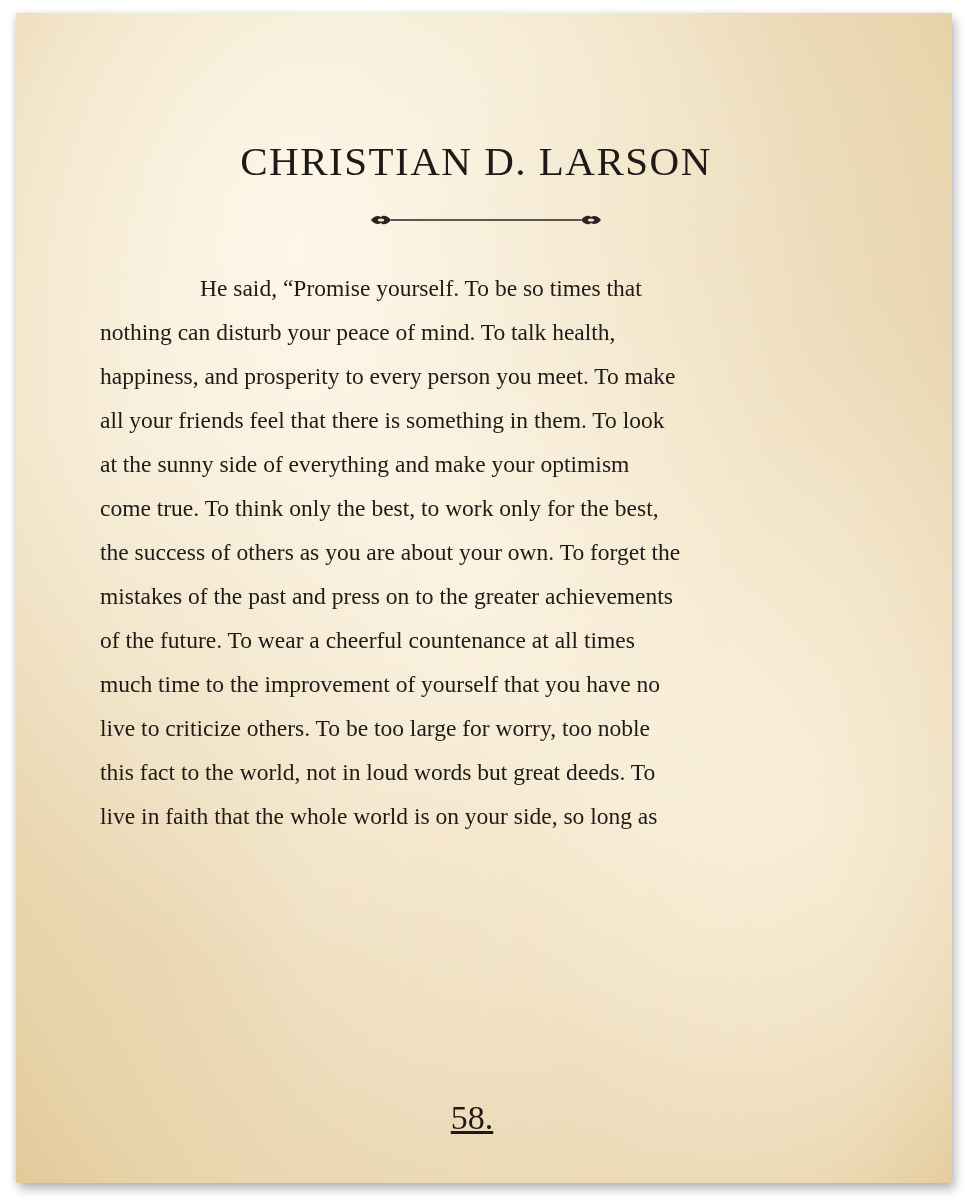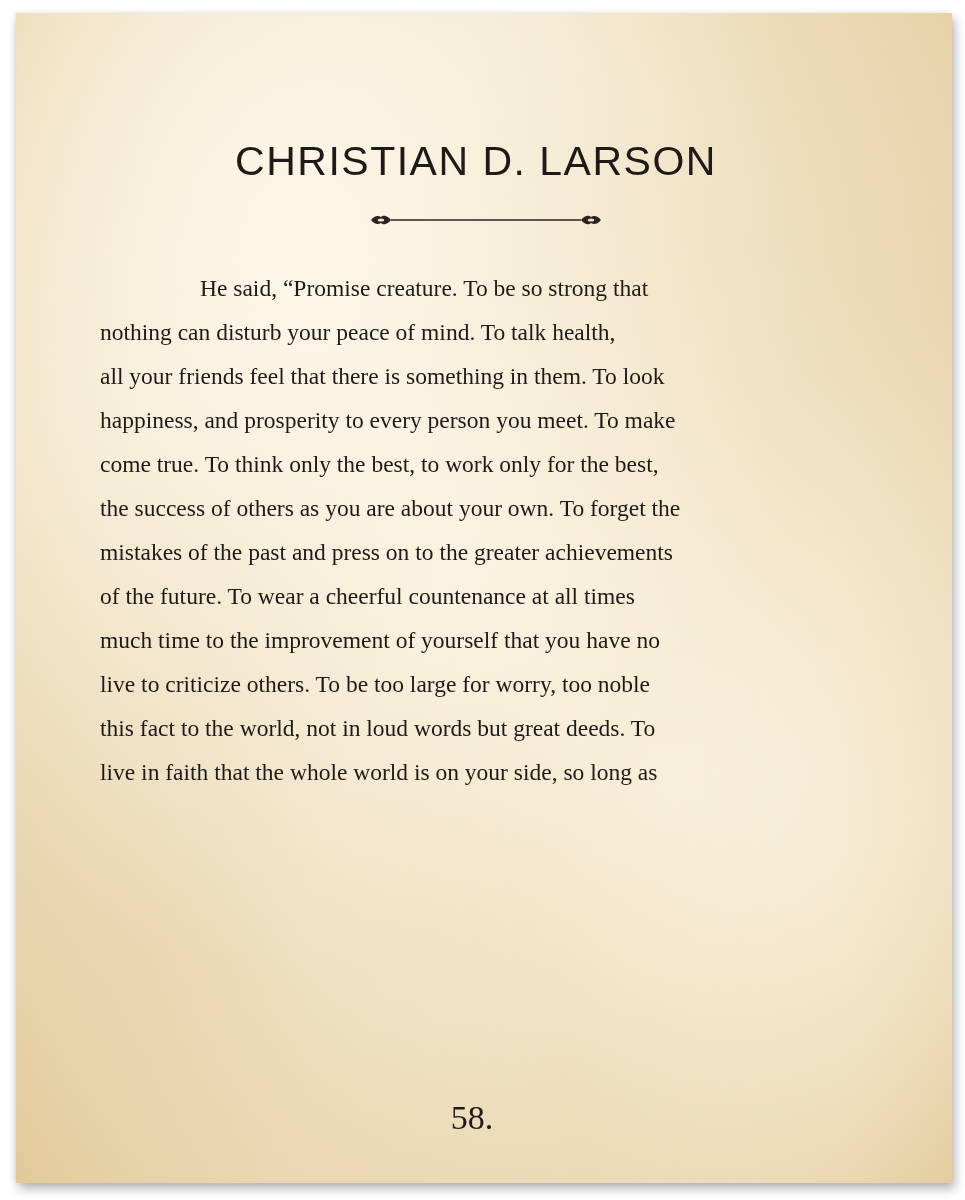--- a/index.html
+++ b/index.html
@@ -37,21 +37,21 @@
       radial-gradient(ellipse at 88% 30%, rgba(214,180,120,0.16) 0%, rgba(214,180,120,0) 40%),
       radial-gradient(ellipse at 60% 92%, rgba(214,180,120,0.18) 0%, rgba(214,180,120,0) 35%);
     pointer-events: none;
   }
   .title {
     position: absolute;
     left: 0;
     right: 0;
     top: 128px;
     text-align: center;
-    font-family: Liberation Sans, sans-serif;
+    font-family: Liberation Serif, serif;
     font-size: 41px;
     letter-spacing: 1.5px;
     color: #1f1a17;
     line-height: 1;
     margin-left: -16px;
   }
   .divider {
     position: absolute;
     left: 353px;
     top: 199px;
@@ -78,20 +78,21 @@
   .page-number {
     position: absolute;
     left: 0;
     right: 8px;
     top: 1086px;
     text-align: center;
     font-family: "Liberation Serif", "DejaVu Serif", serif;
     font-size: 34px;
     color: #1f1a17;
     margin-left: -16px;
+    text-decoration: underline;
   }
 </style>
 </head>
 <body>
 
 <div class="stage">
   <div class="paper">
 
     <div class="title">CHRISTIAN D. LARSON</div>
 
@@ -101,24 +102,25 @@
         <path d="M2 8 C5 4, 9 3, 12 5 C14 3, 18 3, 22 8 C18 13, 14 13, 12 11 C9 13, 5 12, 2 8 Z"></path>
         <path d="M232 8 C229 4, 225 3, 222 5 C220 3, 216 3, 212 8 C216 13, 220 13, 222 11 C225 13, 229 12, 232 8 Z"></path>
       </g>
       <g fill="#efe3c6">
         <ellipse cx="12" cy="8" rx="3.2" ry="1.6"></ellipse>
         <ellipse cx="222" cy="8" rx="3.2" ry="1.6"></ellipse>
       </g>
     </svg>
 
     <div class="body-text">
-      <span class="line indent">He said, “Promise creature. To be so strong that</span>
+      <span class="line indent">He said, “Promise yourself. To be so times that</span>
       <span class="line">nothing can disturb your peace of mind. To talk health,</span>
+      <span class="line">happiness, and prosperity to every person you meet. To make</span>
       <span class="line">all your friends feel that there is something in them. To look</span>
-      <span class="line">happiness, and prosperity to every person you meet. To make</span>
+      <span class="line">at the sunny side of everything and make your optimism</span>
       <span class="line">come true. To think only the best, to work only for the best,</span>
       <span class="line">the success of others as you are about your own. To forget the</span>
       <span class="line">mistakes of the past and press on to the greater achievements</span>
       <span class="line">of the future. To wear a cheerful countenance at all times</span>
       <span class="line">much time to the improvement of yourself that you have no</span>
       <span class="line">live to criticize others. To be too large for worry, too noble</span>
       <span class="line">this fact to the world, not in loud words but great deeds. To</span>
       <span class="line">live in faith that the whole world is on your side, so long as</span>
     </div>
 

